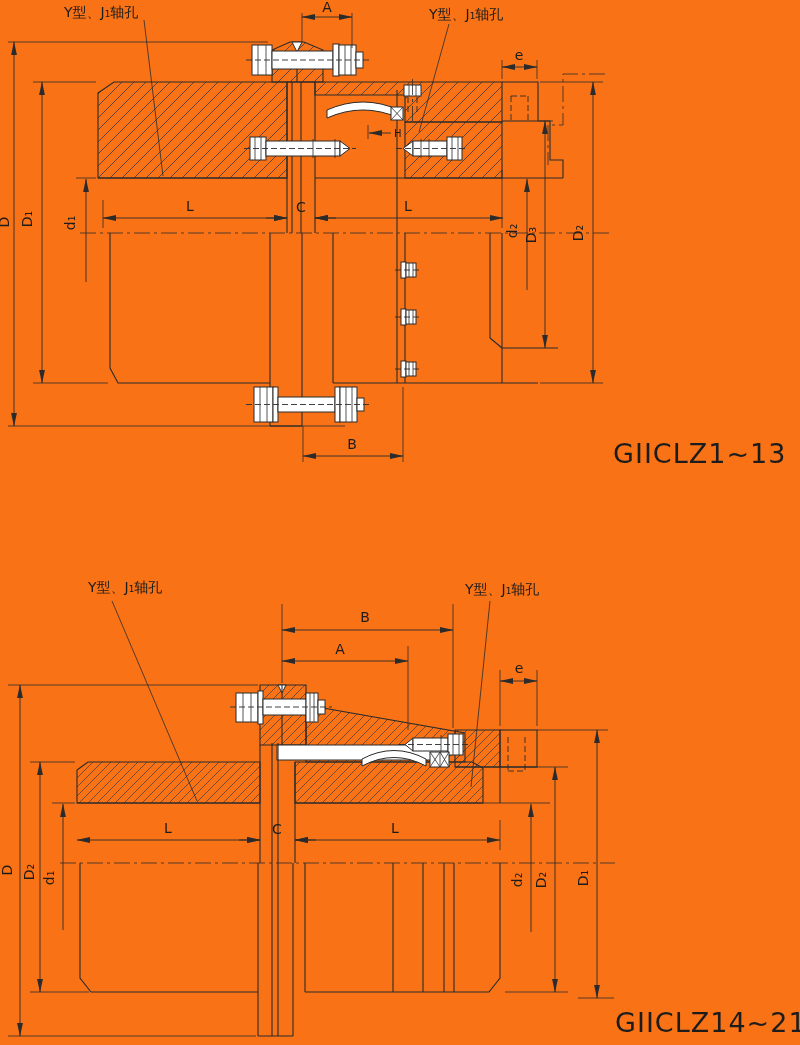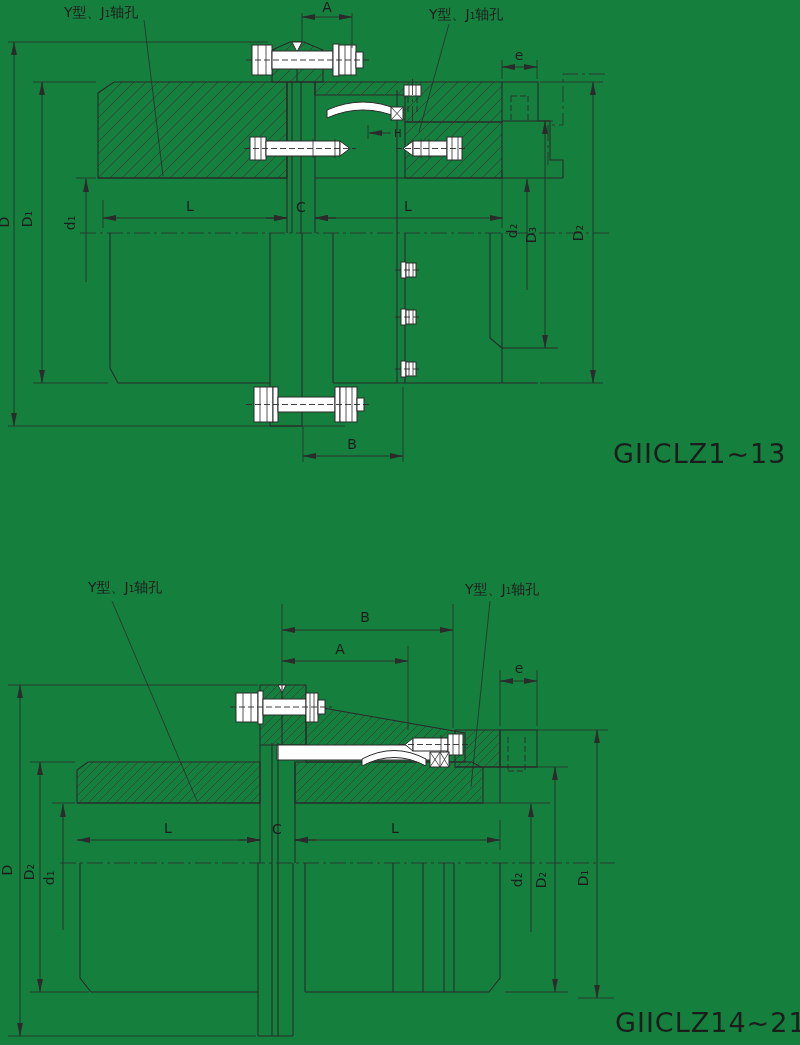--- a/index.html
+++ b/index.html
@@ -1,16 +1,16 @@
 <!DOCTYPE html>
 <html><head>
 <meta charset="utf-8">
 <style>
   html,body{margin:0;padding:0;background:#ffffff;}
-  #stage{position:relative;width:800px;height:1045px;background:#15803d;overflow:hidden;
+  #stage{position:relative;width:800px;height:1045px;background:#f97316;overflow:hidden;
          font-family:"DejaVu Sans","Liberation Sans",sans-serif;}
   svg{display:block;position:absolute;left:0;}
   #fig1{top:0;}
   #fig2{top:520px;}
   .outline{stroke:#2b2b2b;stroke-width:1.1;fill:none;}
   .thin{stroke:#2b2b2b;stroke-width:0.8;fill:none;}
   .hatched{fill:url(#hp1);stroke:#2b2b2b;stroke-width:1.1;}
   .hatched2{fill:url(#hp2);stroke:#2b2b2b;stroke-width:1.1;}
   .whitefill{fill:#ffffff;stroke:#2b2b2b;stroke-width:1;}
   .dim{stroke:#2b2b2b;stroke-width:0.9;fill:none;}

